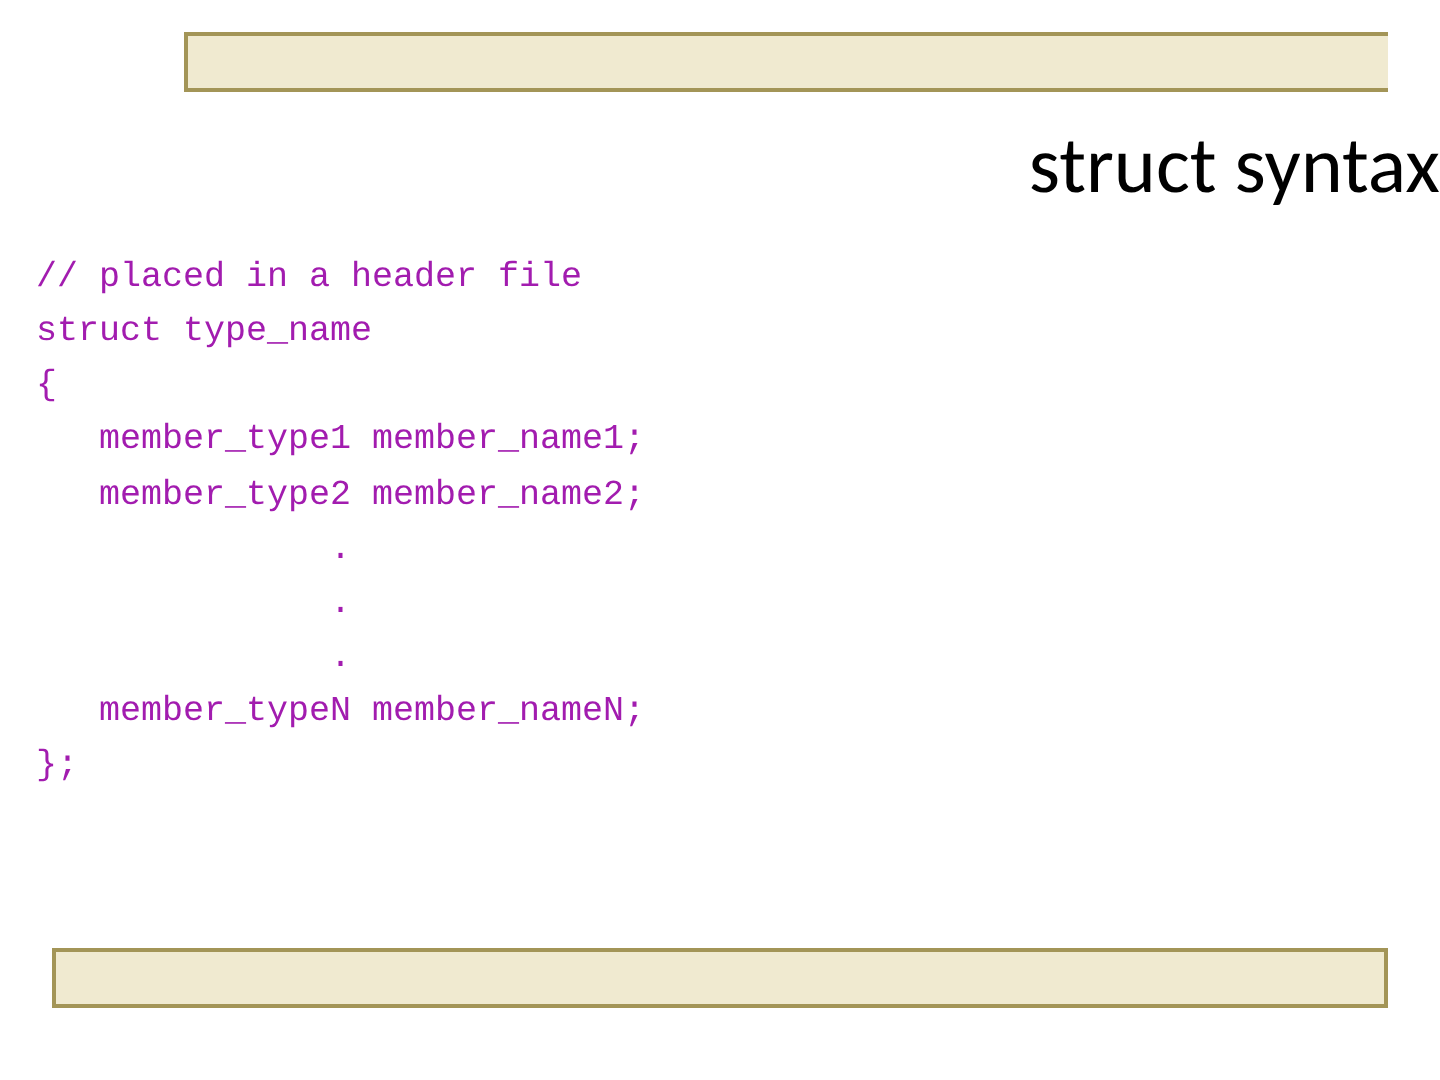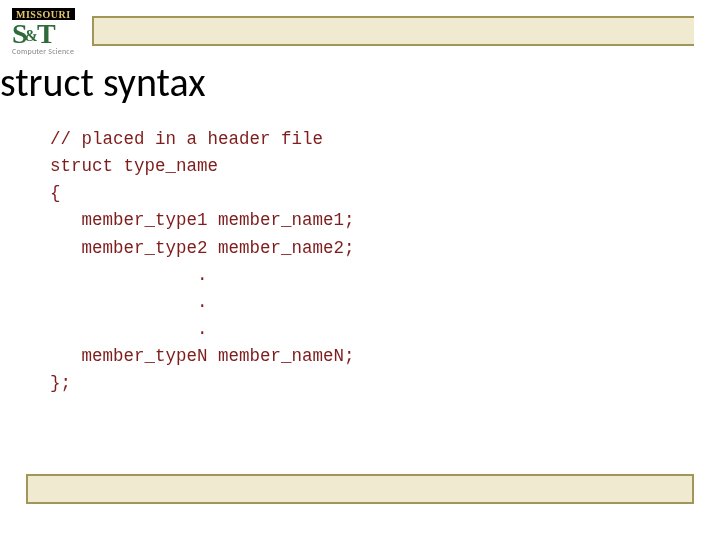--- a/index.html
+++ b/index.html
@@ -31,51 +31,42 @@
     font-family: Georgia, 'Times New Roman', serif; letter-spacing: -1px;
   }
   .logo-sub {
     color: #888; font-size: 8px; margin-top: -2px; letter-spacing: 0.2px;
   }
   .top-bar {
     position: absolute; left: 92px; top: 16px; right: 26px; height: 30px;
     background: #f0ead0; border: 2px solid #a39557; border-right: none;
   }
   .title {
-    position: absolute; left: 0; right: 0; top: 58px; text-align: left;
+    position: absolute; left: 0; right: 0; top: 58px; text-align: right;
     font-size: 40px; color: #000; font-family: Calibri, Arial, sans-serif;
   }
   .code {
     position: absolute; left: 18px; top: 126px; right: 18px;
     font-family: "Courier New", Courier, monospace;
-    font-size: 17.5px; color: #7f1d1d; line-height: 1.55; white-space: pre; margin-left: 32px;
+    font-size: 17.5px; color: #a21caf; line-height: 1.55; white-space: pre;
   }
   .bottom-bar {
     position: absolute; left: 26px; bottom: 36px; right: 26px; height: 30px;
     background: #f0ead0; border: 2px solid #a39557;
   }
   .footer {
     position: absolute; left: 0; right: 0; bottom: 12px; text-align: center;
     font-size: 10px; color: #a08f4f; font-family: Calibri, Arial, sans-serif;
   }
 </style>
 </head>
 <body>
 
 <div class="slide">
 
-  <div class="logo">
-    <span class="logo-top">MISSOURI</span>
-    <span class="logo-bottom">
-      <span class="logo-s">S</span>
-      <span class="logo-amp">&amp;</span>
-      <span class="logo-t">T</span>
-    </span>
-    <span class="logo-sub">Computer Science</span>
-  </div>
 
   <div class="top-bar"></div>
 
   <div class="title">struct syntax</div>
 
   <div class="code"><span>// placed in a header file</span>
 <span>struct type_name</span>
 <span>{</span>
 <span>   member_type1 member_name1;</span>
 <span>   member_type2 member_name2;</span>

